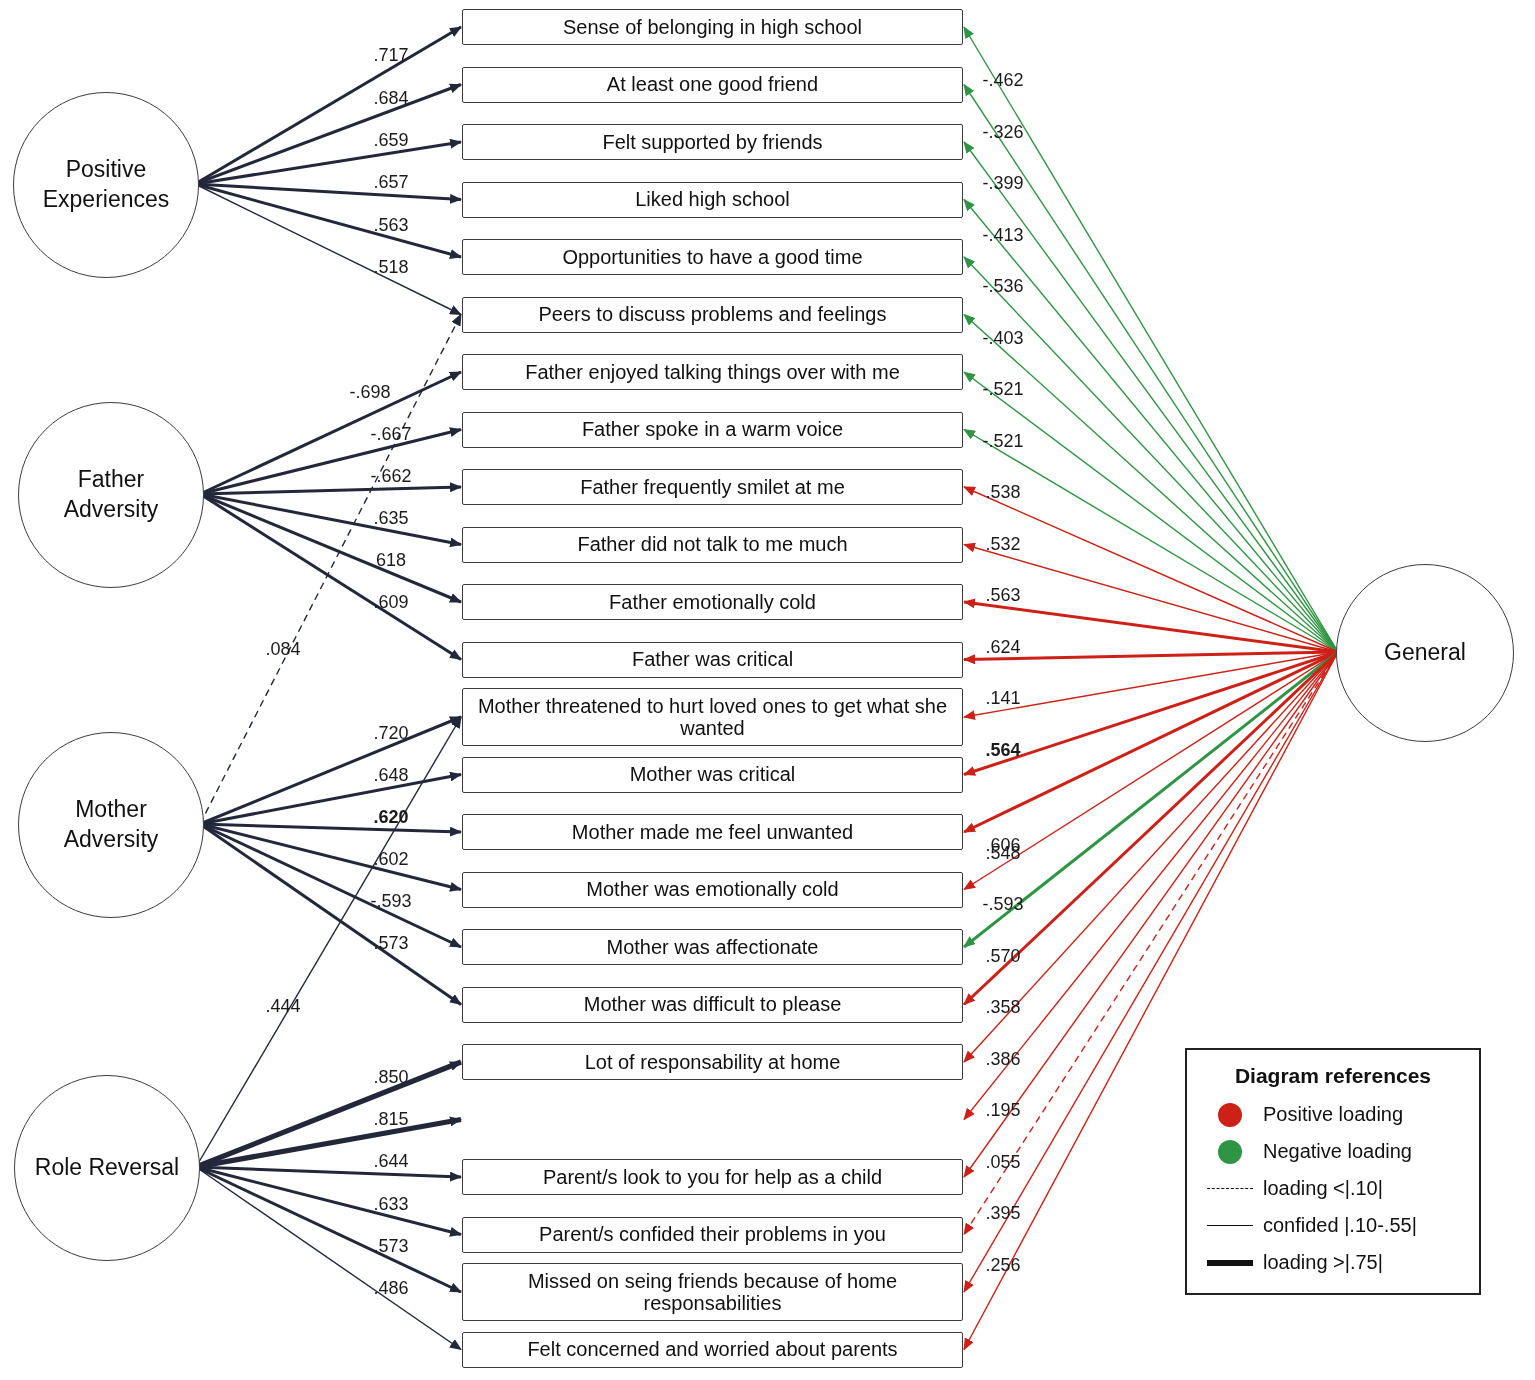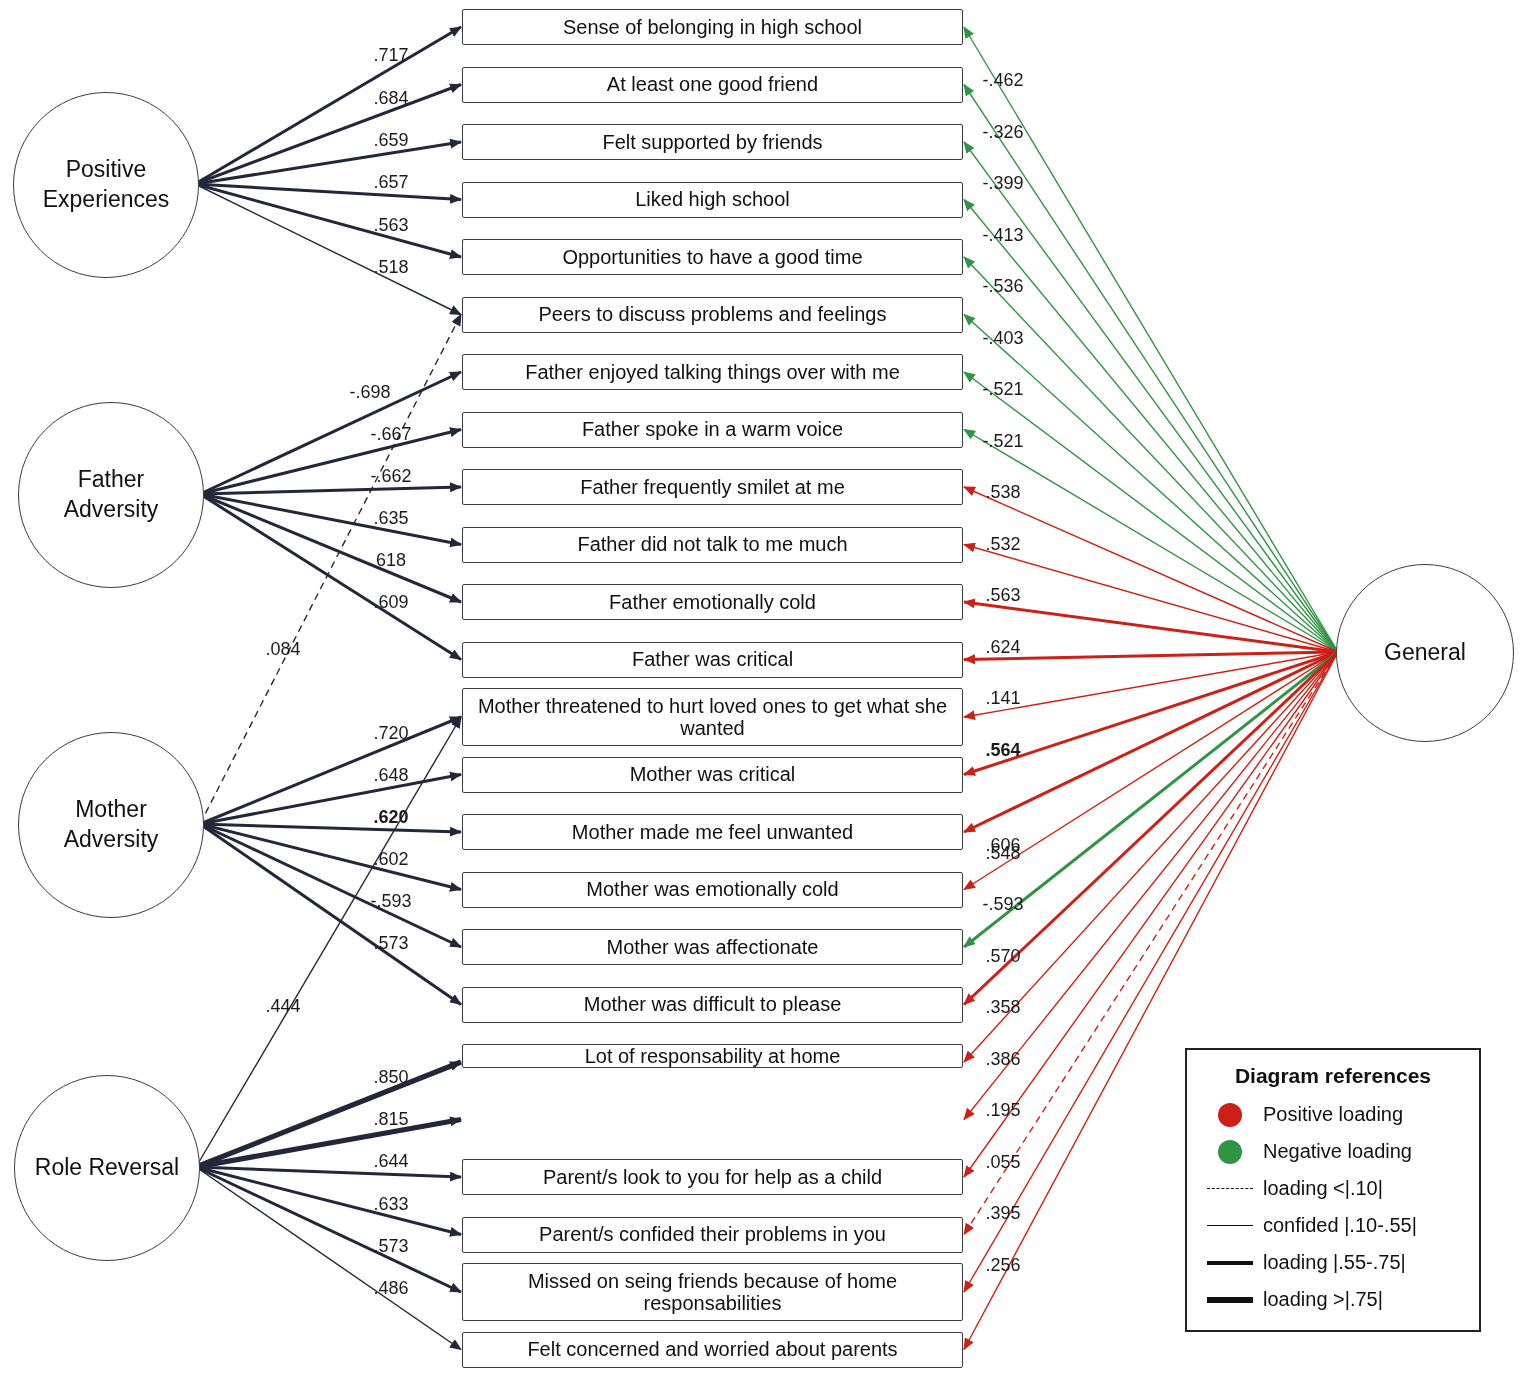--- a/index.html
+++ b/index.html
@@ -126,21 +126,21 @@
       <div class="indicator" style="top: 469px; height: 36px;">Father frequently smilet at me</div>
       <div class="indicator" style="top: 526.5px; height: 36px;">Father did not talk to me much</div>
       <div class="indicator" style="top: 584px; height: 36px;">Father emotionally cold</div>
       <div class="indicator" style="top: 641.5px; height: 36px;">Father was critical</div>
       <div class="indicator" style="top: 688px; height: 58px;">Mother threatened to hurt loved ones to get what she wanted</div>
       <div class="indicator" style="top: 756.5px; height: 36px;">Mother was critical</div>
       <div class="indicator" style="top: 814px; height: 36px;">Mother made me feel unwanted</div>
       <div class="indicator" style="top: 871.5px; height: 36px;">Mother was emotionally cold</div>
       <div class="indicator" style="top: 929px; height: 36px;">Mother was affectionate</div>
       <div class="indicator" style="top: 986.5px; height: 36px;">Mother was difficult to please</div>
-      <div class="indicator" style="top: 1044px; height: 24px;">Lot of responsability at home</div>
+      <div class="indicator" style="top: 1044px; height: 36px;">Lot of responsability at home</div>
       <div class="indicator" style="top: 1159px; height: 36px;">Parent/s look to you for help as a child</div>
       <div class="indicator" style="top: 1216.5px; height: 36px;">Parent/s confided their problems in you</div>
       <div class="indicator" style="top: 1263px; height: 58px;">Missed on seing friends because of home responsabilities</div>
       <div class="indicator" style="top: 1331.5px; height: 36px;">Felt concerned and worried about parents</div>
     </div>
 
   <div class="factor-circle factor-positive">Positive
 Experiences</div>
   <div class="factor-circle factor-father">Father
 Adversity</div>
@@ -223,25 +223,19 @@
       <span class="legend-label">loading &lt;|.10|</span>
     </div>
     <div class="legend-row">
       <span class="legend-swatch">
           <span class="lsample ls-thin"></span>
         </span>
       <span class="legend-label">confided |.10-.55|</span>
     </div>
     <div class="legend-row">
       <span class="legend-swatch">
-          <span class="lsample ls-medium"></span>
-        </span>
-      <span class="legend-label">loading |.55-.75|</span>
-    </div>
-    <div class="legend-row">
-      <span class="legend-swatch">
           <span class="lsample ls-thick"></span>
         </span>
       <span class="legend-label">loading &gt;|.75|</span>
     </div>
   </div>
 
 </div>
 
 </body></html>

